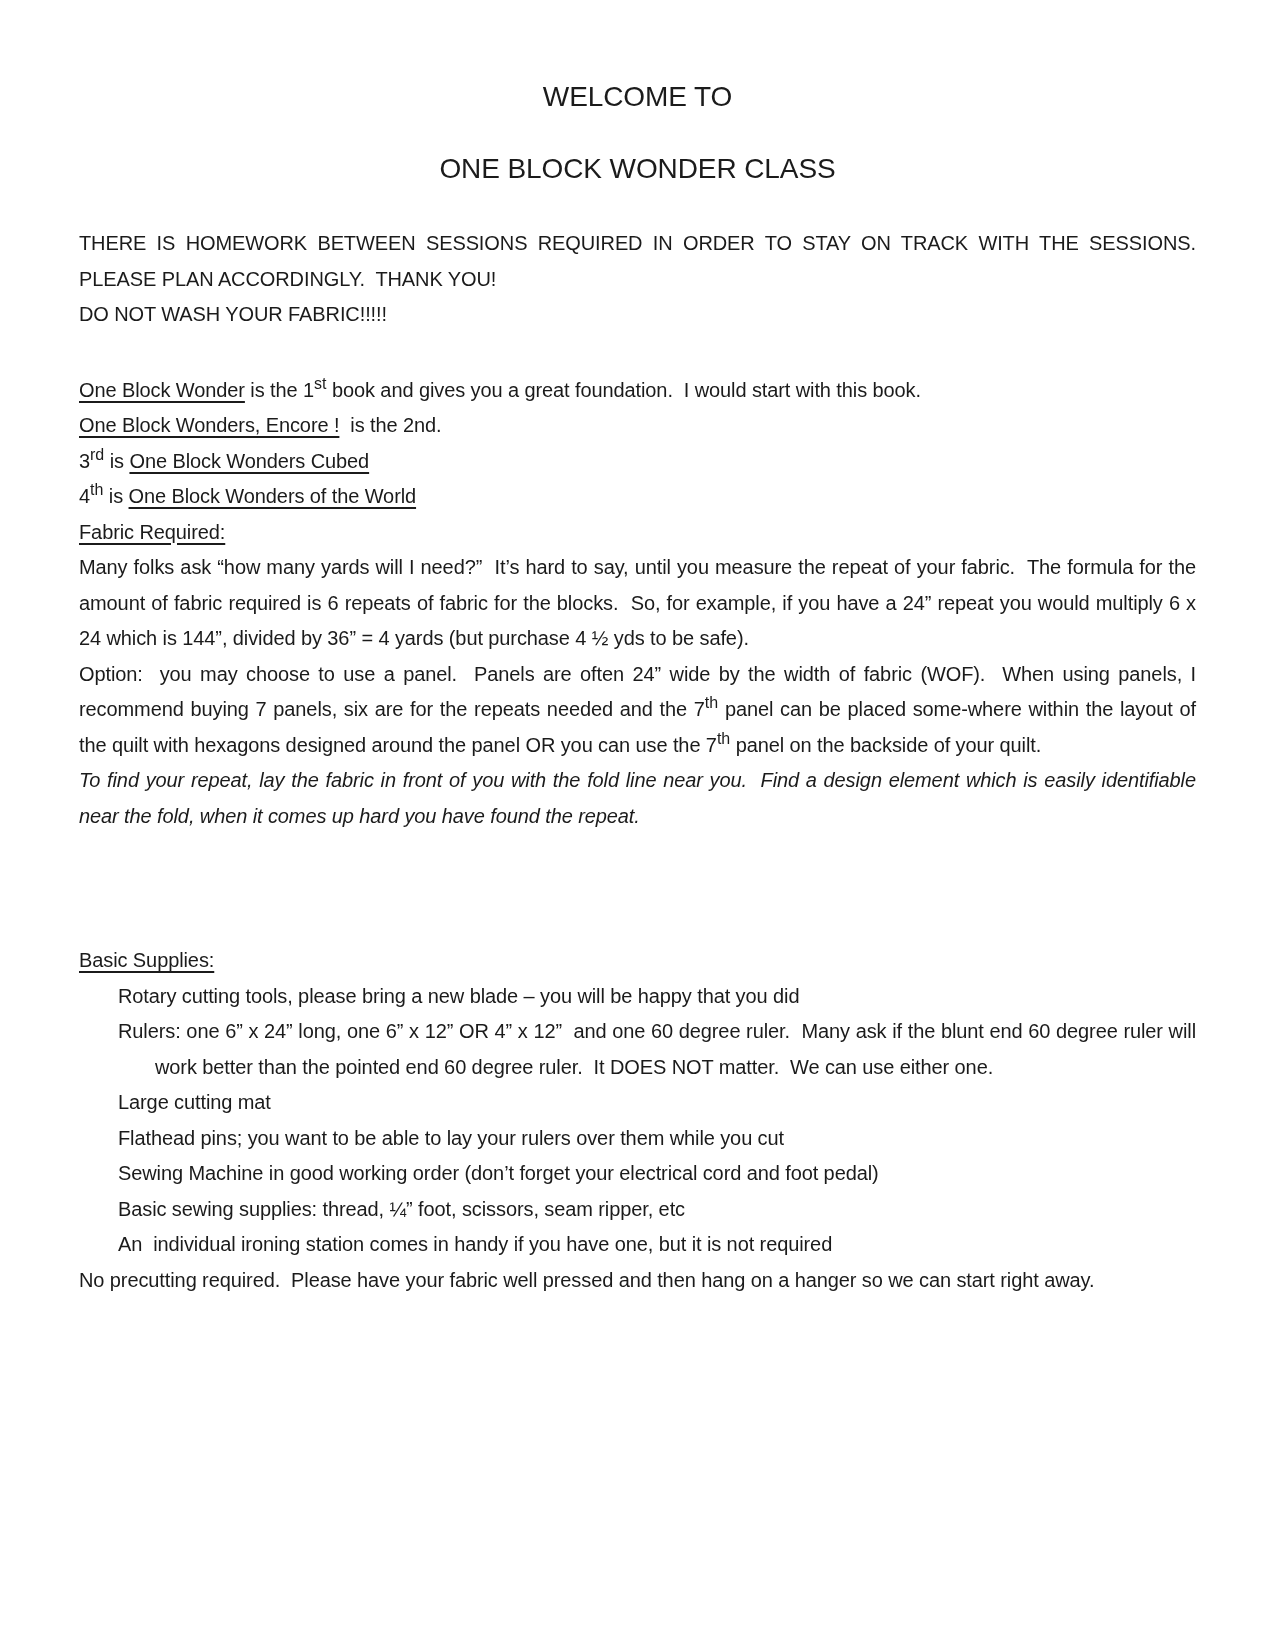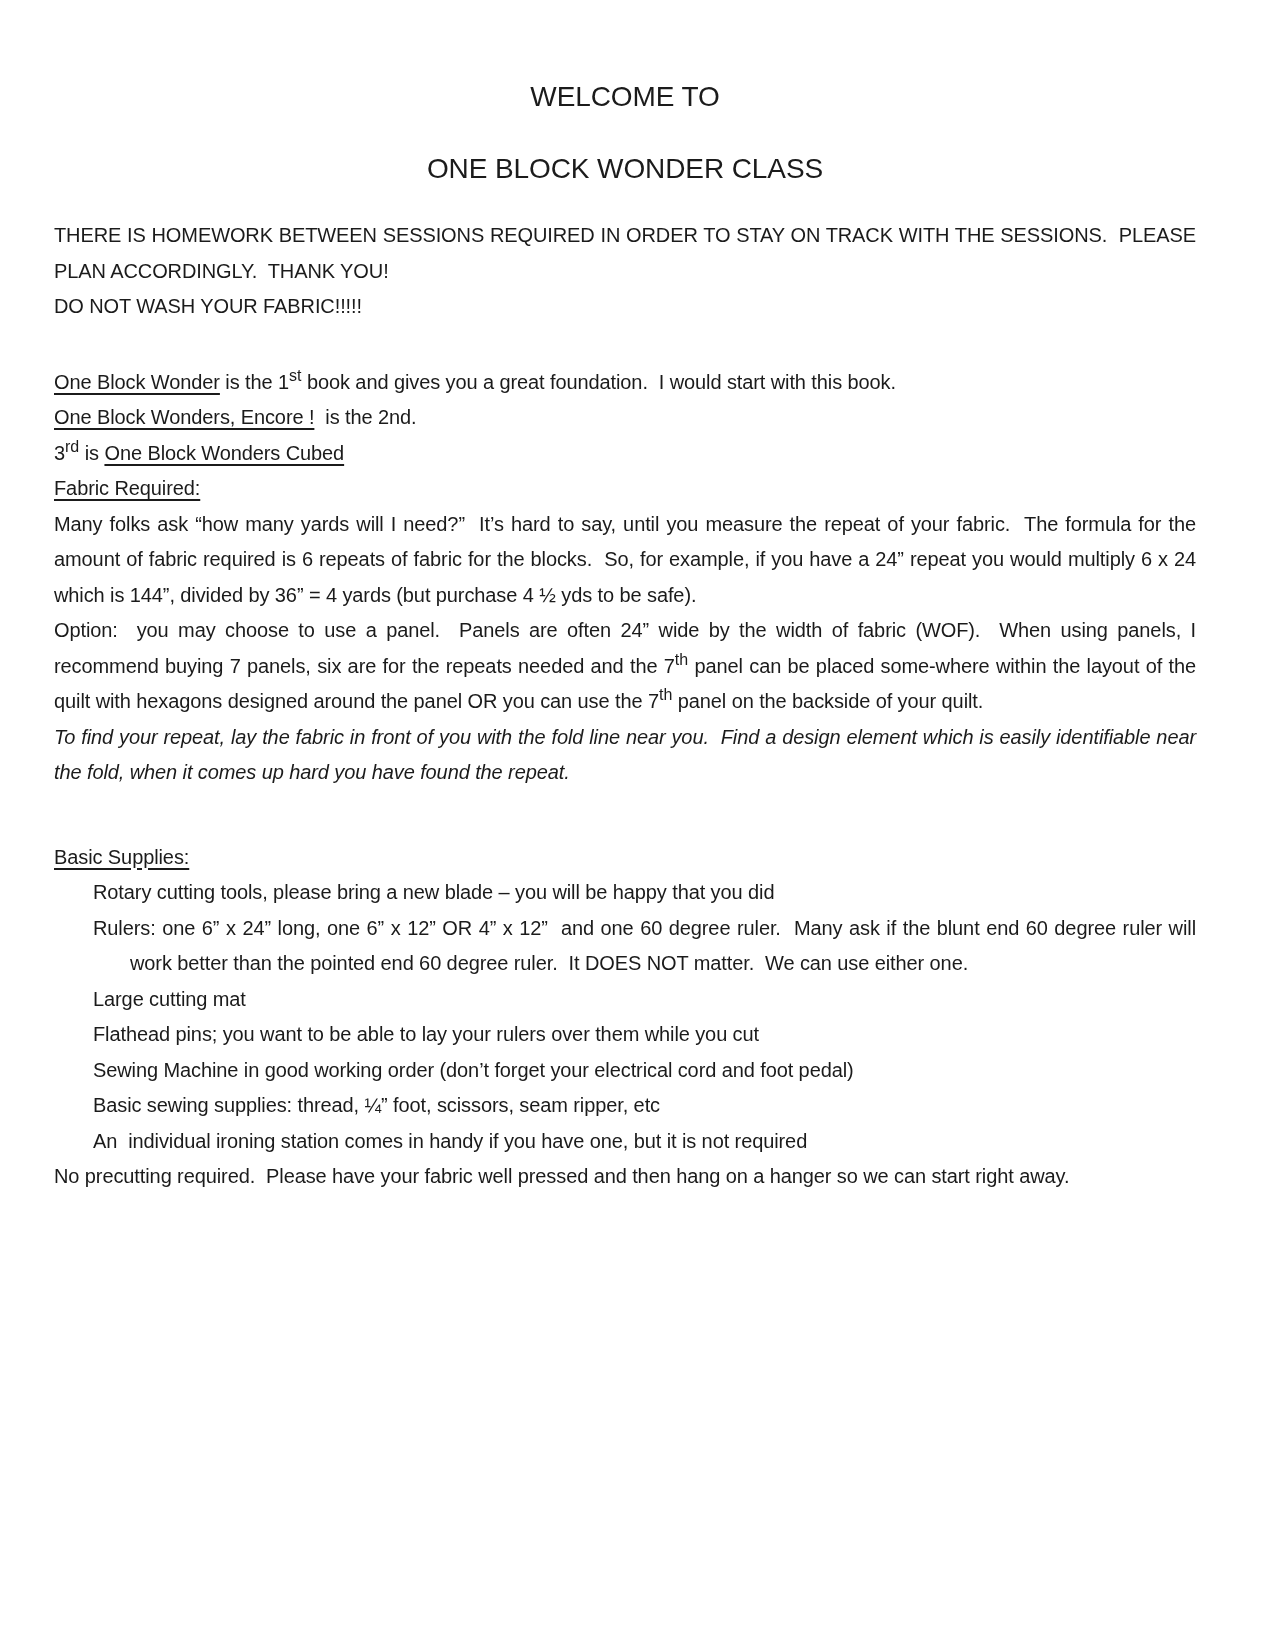--- a/index.html
+++ b/index.html
@@ -5,21 +5,21 @@
   html, body {
     margin: 0;
     padding: 0;
     background: #ffffff;
   }
   .page {
     position: relative;
     width: 1275px;
     height: 1650px;
     box-sizing: border-box;
-    padding: 80px 79px 0 54px;
+    padding: 80px 79px 0 79px;
     background: #ffffff;
     color: #1b1b1b;
     font-family: "Liberation Sans", "DejaVu Sans", sans-serif;
     font-size: 20px;
     line-height: 35.5px;
     letter-spacing: -0.1px;
     overflow: hidden;
   }
   .title, .subtitle {
     font-size: 28px;
@@ -28,35 +28,35 @@
     text-align: center;
     margin: 0;
   }
   .subtitle { margin-top: 38px; }
   p {
     margin: 0;
     white-space: pre-wrap;
   }
   .j { text-align: justify; }
   .i { font-style: italic; }
-  .intro-p { margin-top: 32px; }
+  .intro-p { margin-top: 40px; }
   .spacer-line { height: 40px; }
   .u {
     text-decoration: underline;
     text-underline-offset: 4px;
     text-decoration-thickness: 1.5px;
   }
   sup {
     font-size: 16px;
     line-height: 0;
     vertical-align: super;
     letter-spacing: 0;
   }
   .fabric-head { }
-  .supplies-head { margin-top: 49px; }
+  .supplies-head { margin-top: 109px; }
   .supply {
     padding-left: 76px;
     text-indent: -37px;
   }
 </style>
 </head>
 <body>
 
 <div class="page">
 
@@ -68,20 +68,21 @@
 
   <div class="spacer-line"></div>
 
 
   <p><span class="u">One Block Wonder</span><span> is the 1</span><sup>st</sup><span> book and gives you a great foundation.  I would start with this book.</span></p>
 
   <p><span class="u">One Block Wonders, Encore !</span><span>  is the 2nd.</span></p>
 
   <p><span>3</span><sup>rd</sup><span> is </span><span class="u">One Block Wonders Cubed</span></p>
 
+  <p><span>4</span><sup>th</sup><span> is </span><span class="u">One Block Wonders of the World</span></p>
 
   <p class="fabric-head"><span class="u">Fabric Required:</span></p>
 
   <p class="j">Many folks ask “how many yards will I need?”  It’s hard to say, until you measure the repeat of your fabric.  The formula for the amount of fabric required is 6 repeats of fabric for the blocks.  So, for example, if you have a 24” repeat you would multiply 6 x 24 which is 144”, divided by 36” = 4 yards (but purchase 4 ½ yds to be safe).</p>
 
 
   <p class="j"><span>Option:  you may choose to use a panel.  Panels are often 24” wide by the width of fabric (WOF).  When using panels, I recommend buying 7 panels, six are for the repeats needed and the 7</span><sup>th</sup><span> panel can be placed some-where within the layout of the quilt with hexagons designed around the panel OR you can use the 7</span><sup>th</sup><span> panel on the backside of your quilt.</span></p>
 
   <p class="j i">To find your repeat, lay the fabric in front of you with the fold line near you.  Find a design element which is easily identifiable near the fold, when it comes up hard you have found the repeat.</p>
 

